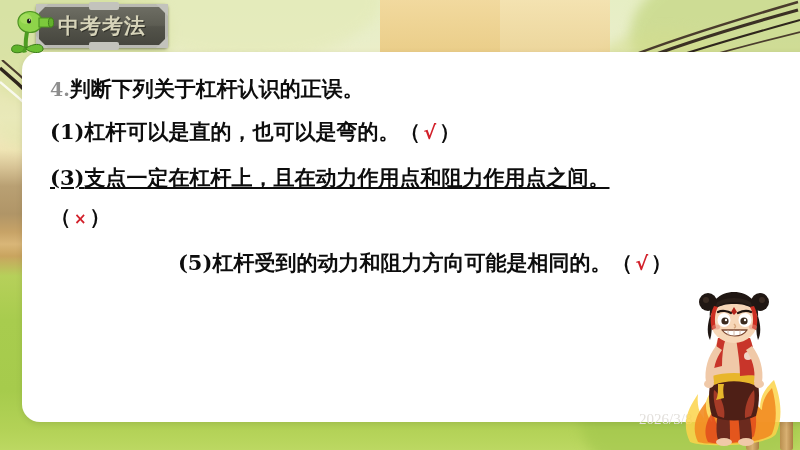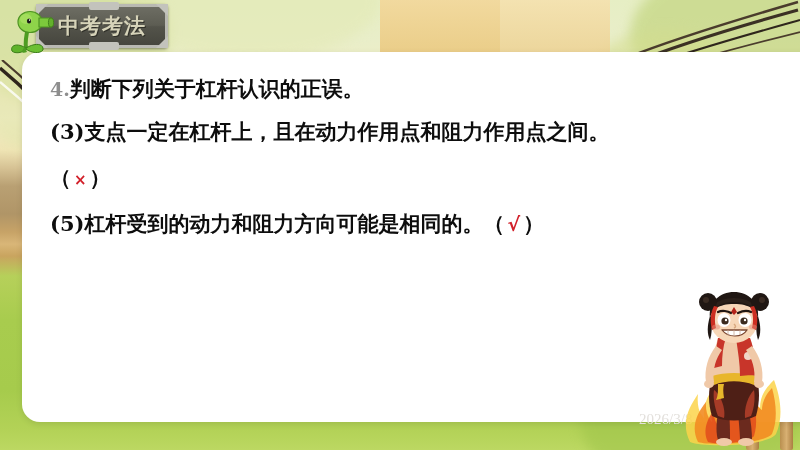--- a/index.html
+++ b/index.html
@@ -308,31 +308,34 @@
     </div>
   </div>
 
   <div class="card">
     <div class="card-body">
 
       <div class="q-line first">
         <span class="q-num">4.</span><span>判断下列关于杠杆认识的正误。</span>
       </div>
 
-
-
-      <div class="q-line" style="margin-bottom:25px;">
+      <div class="q-line">
+        <span class="q-sub">(1)</span><span>杠杆可以是直的，也可以是弯的。</span><span>（</span><span class="ans tick">√</span><span>）</span>
+      </div>
+
+
+      <div class="q-line" style="margin-bottom:18px;text-decoration:underline;">
         <span class="q-sub">(3)</span><span>支点一定在杠杆上，且在动力作用点和阻力作用点之间。</span>
       </div>
       <div class="q-line q-cont">
         <span>（</span><span class="ans cross">×</span><span>）</span>
       </div>
 
 
-      <div class="q-line" style="margin-bottom:0;">
+      <div class="q-line" style="margin-bottom:0;text-align:center;">
         <span class="q-sub">(5)</span><span>杠杆受到的动力和阻力方向可能是相同的。</span><span>（</span><span class="ans tick">√</span><span>）</span>
       </div>
 
     </div>
   </div>
 
   <div class="timestamp">2026/3/8 8:06:47</div>
 
   <div class="nezha">
     <svg viewBox="0 0 118 160" width="118" height="160">

